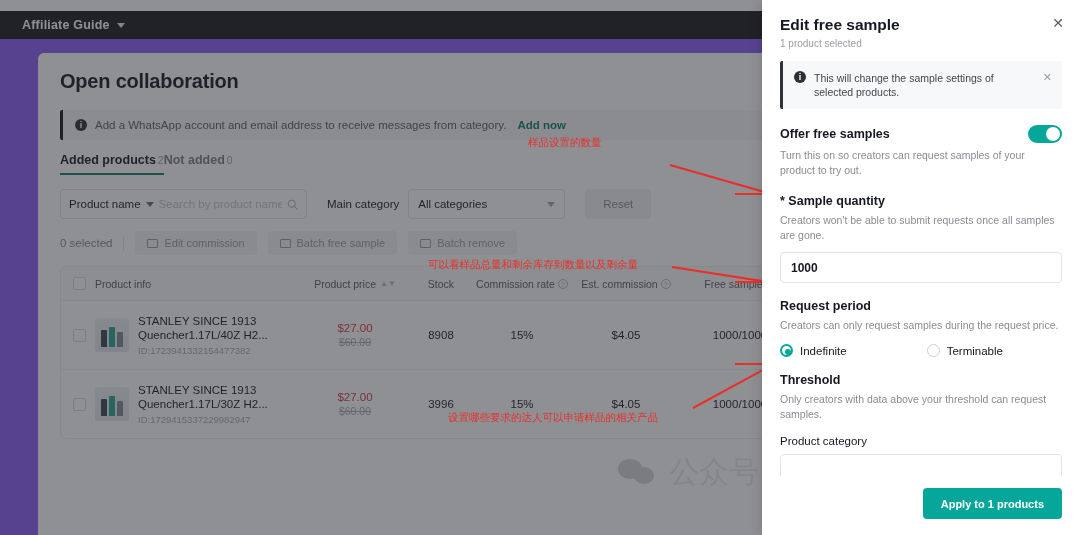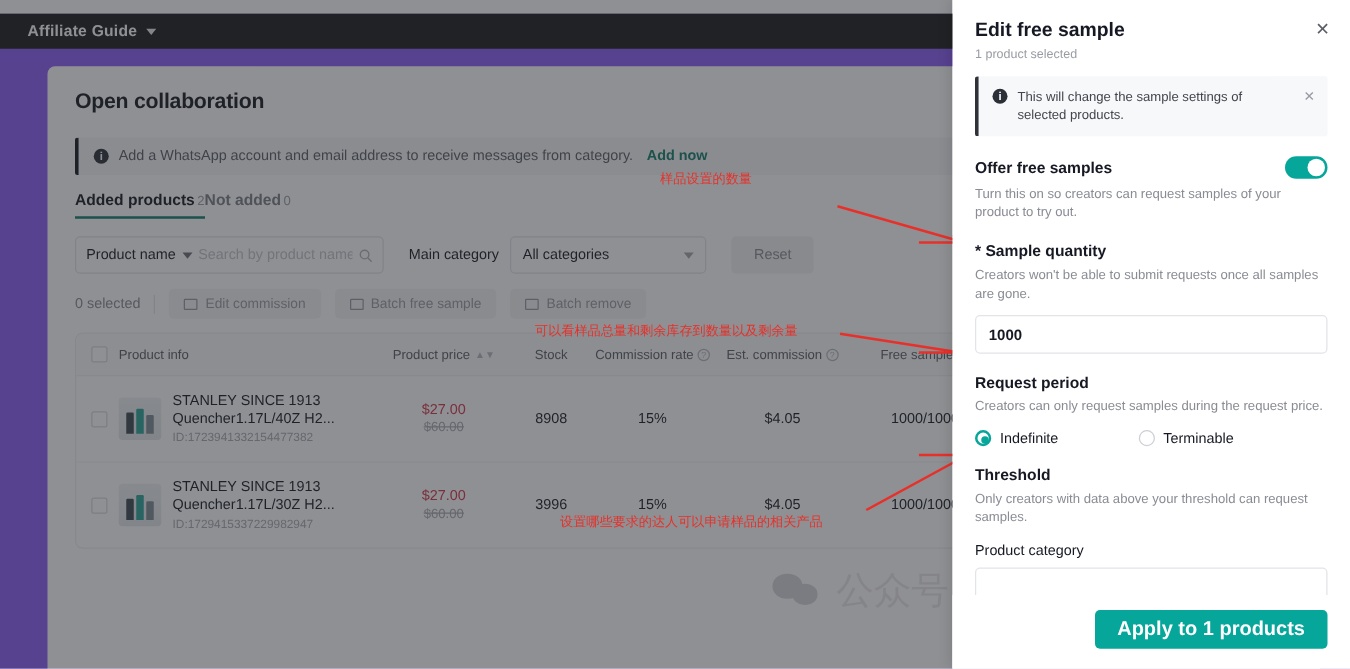--- a/index.html
+++ b/index.html
@@ -31,21 +31,21 @@
     border-left: 4.5px solid transparent; border-right: 4.5px solid transparent;
     border-top: 5px solid #ffffff; opacity: .9;
   }
 
   #content-wrap { padding: 14px 0 0 0; height: calc(535px - 28px); }
   #page-card {
     background: #ffffff; margin: 0 24px 0 38px; border-radius: 6px;
     padding: 14px 22px 0 22px; height: 100%;
   }
   #page-head { display: flex; align-items: center; justify-content: space-between; }
-  #page-title { font-size: 17px; font-weight: bold; color: #161823; letter-spacing: -.2px; }
+  #page-title { font-size: 20px; font-weight: bold; color: #161823; letter-spacing: -.2px; }
   #head-actions { display: flex; align-items: center; gap: 8px; }
   .btn-ghost {
     background: #f2f3f5; border: none; border-radius: 4px;
     padding: 7px 13px; font-size: 12px; color: #161823; cursor: pointer;
     font-family: inherit; white-space: nowrap;
   }
 
   
   #banner {
     margin-top: 15px; background: #f6f7f9; border-left: 3px solid #161823;
@@ -221,21 +221,21 @@
     position: absolute; right: 2px; top: 2px; width: 14px; height: 14px;
     border-radius: 50%; background: #fff;
   }
 
   .num-input {
     margin-top: 9px; width: 100%; height: 31px; border: 1px solid #e3e4e8;
     border-radius: 4px; padding: 0 10px; font-size: 12px; font-family: inherit;
     color: #161823; outline: none; font-weight: bold;
   }
 
-  .radios { display: flex; align-items: center; gap: 64px; margin-top: 11px; }
+  .radios { display: flex; align-items: center; gap: 80px; margin-top: 11px; }
   .radio { display: flex; align-items: center; gap: 7px; font-size: 11.5px; color: #161823; cursor: pointer; }
   .rc { width: 13px; height: 13px; border-radius: 50%; border: 1px solid #cdcfd5; flex: none; position: relative; }
   .rc.on { border: 2px solid #06a69a; }
   .rc.on::after {
     content: ""; position: absolute; left: 2.5px; top: 2.5px;
     width: 6px; height: 6px; border-radius: 50%; background: #06a69a;
   }
 
   .sub-label { font-size: 11.5px; color: #161823; margin-top: 13px; }
   .tagbox {
@@ -247,21 +247,21 @@
   #panel-foot {
     padding: 12px 18px 16px 18px; display: flex; justify-content: flex-end; gap: 9px;
     background: #fff;
   }
   .btn-cancel {
     background: #f2f3f5; border: none; border-radius: 4px; height: 31px;
     padding: 0 22px; font-size: 11.5px; color: #161823; font-family: inherit; cursor: pointer;
   }
   .btn-apply {
     background: #06a69a; border: none; border-radius: 4px; height: 31px;
-    padding: 0 18px; font-size: 16px; color: #fff; font-weight: bold;
+    padding: 0 18px; font-size: 11px; color: #fff; font-weight: bold;
     font-family: inherit; cursor: pointer;
   }
 
   
   .anno { position: absolute; z-index: 55; color: #e8302a; font-size: 10.5px; white-space: nowrap;
           font-family: "DejaVu Sans", sans-serif; pointer-events: none; }
   .arrow-svg { position: absolute; z-index: 55; pointer-events: none; }
 </style>
 </head>
 <body>

